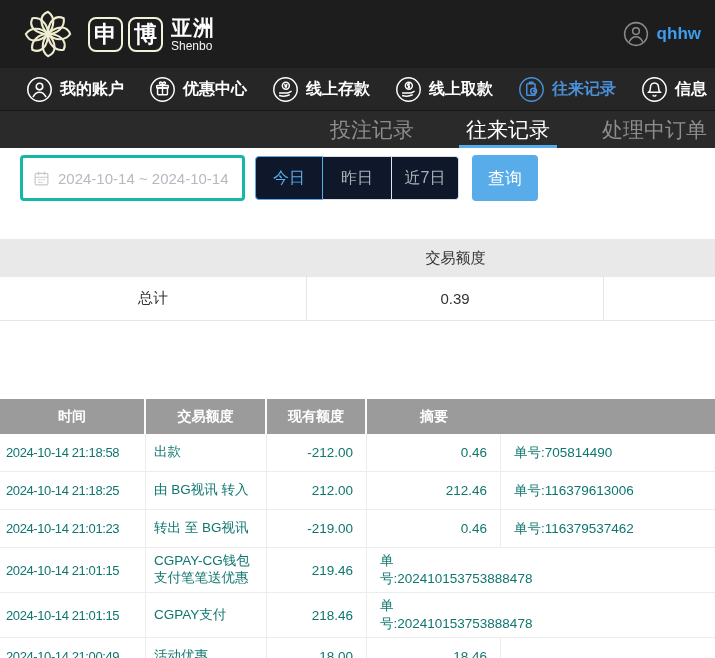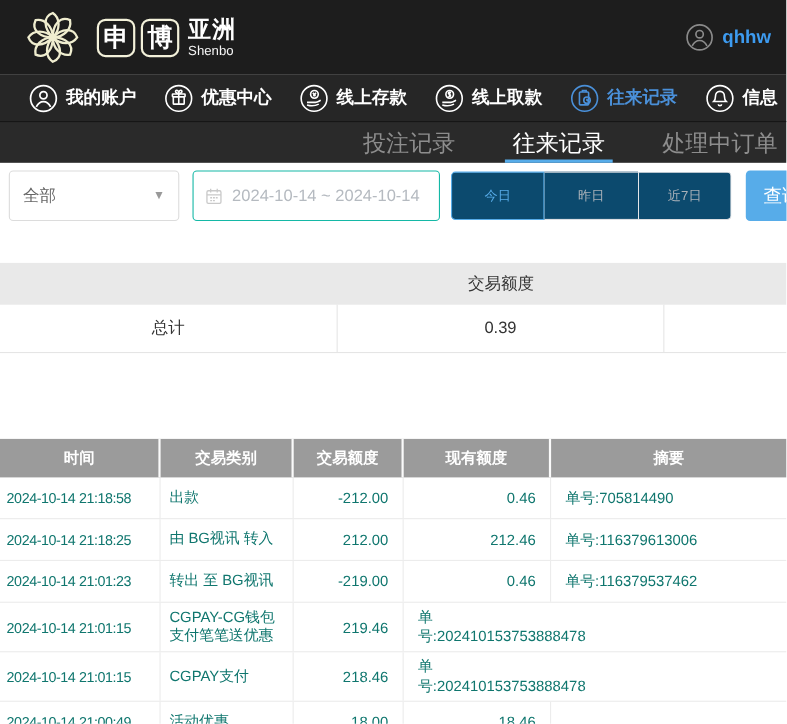--- a/index.html
+++ b/index.html
@@ -37,26 +37,26 @@
   .tab.active { color:#fff; }
   .tab.active::after { content:""; position:absolute; left:-7px; right:-7px;
     bottom:0; height:3px; background:#57ace9; }
 
   
   .filter-row { display:flex; align-items:center; padding:7px 0 0 8px; width:745px; }
   .select-box { width:155px; height:46px; border:1px solid #dcdcdc; border-radius:4px;
     display:flex; align-items:center; padding:0 12px; color:#666; font-size:15px;
     cursor:pointer; background:#fff; }
   .select-caret { margin-left:auto; color:#999; font-size:11px; }
-  .date-box { width:225px; height:46px; border:1px solid #14b8a6; border-radius:4px;
+  .date-box { width:225px; height:46px; border:3px solid #14b8a6; border-radius:4px;
     margin-left:12px; display:flex; align-items:center; gap:8px; padding:0 10px;
     color:#b5bac0; font-size:15px; cursor:pointer; white-space:nowrap; }
   .quick-group { display:flex; margin-left:10px; height:44px; }
-  .quick-btn { width:85px; height:44px; display:flex; align-items:center;
-    justify-content:center; font-size:12px; cursor:pointer; background:#0c4a6e; }
+  .quick-btn { width:68px; height:44px; display:flex; align-items:center;
+    justify-content:center; font-size:16px; cursor:pointer; background:#0f172a; }
   .quick-btn.today { border:1px solid #57ace9; color:#57ace9; border-radius:4px 0 0 4px; }
   .quick-btn.mid { border-top:1px solid #dcdfe3; border-bottom:1px solid #dcdfe3;
     color:#a9b1b8; }
   .quick-btn.last { border:1px solid #dcdfe3; border-left:1px solid #e4e6e9;
     color:#a9b1b8; border-radius:0 4px 4px 0; }
   .search-btn { margin-left:13px; width:66px; height:46px; background:#57ace9;
     color:#fff; font-size:17px; border:none; border-radius:4px; cursor:pointer;
     display:flex; align-items:center; justify-content:center; }
 
   
@@ -214,24 +214,20 @@
   </div>
 </nav>
 
 <div class="subnav">
   <div class="tab">投注记录</div>
   <div class="tab active">往来记录</div>
   <div class="tab">处理中订单</div>
 </div>
 
 <div class="filter-row">
-  <div class="select-box">
-    <span>全部</span>
-    <span class="select-caret">▼</span>
-  </div>
   <div class="date-box">
     <svg width="17" height="17" viewBox="0 0 20 20">
       <g stroke="#c9c9c9" stroke-width="1.4" fill="none">
         <rect x="2.5" y="4" width="15" height="13.5" rx="1.5"></rect>
         <path d="M6.5 2v4M13.5 2v4M2.5 8.5h15"></path>
         <path d="M6 11.5h2M9 11.5h2M12 11.5h2M6 14.5h2M9 14.5h2"></path>
       </g>
     </svg>
     <span>2024-10-14 ~ 2024-10-14</span>
   </div>
@@ -252,21 +248,20 @@
   <div class="sum-row">
     <div>总计</div>
     <div>0.39</div>
     <div></div>
   </div>
 </section>
 
 <section class="data-table">
   <div class="dt-head">
     <div>时间</div>
-    <div>交易类别</div>
     <div>交易额度</div>
     <div>现有额度</div>
     <div>摘要</div>
   </div>
 
   <div class="dt-row">
     <div class="cell-time">2024-10-14 21:18:58</div>
     <div class="cell-type">出款</div>
     <div class="cell-amount">-212.00</div>
     <div class="cell-balance">0.46</div>

